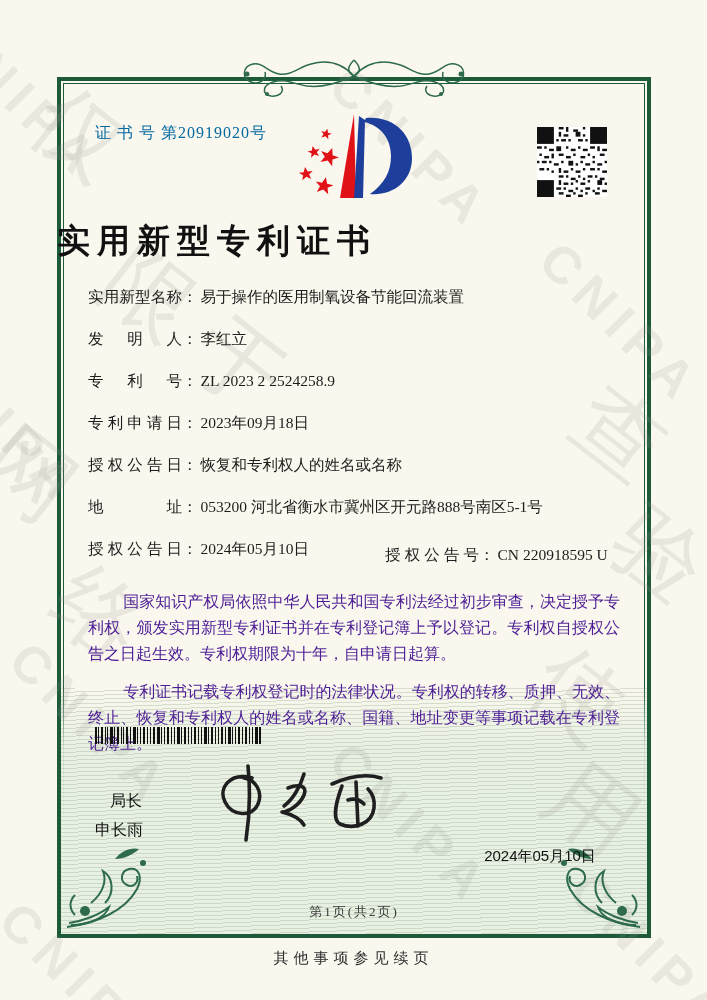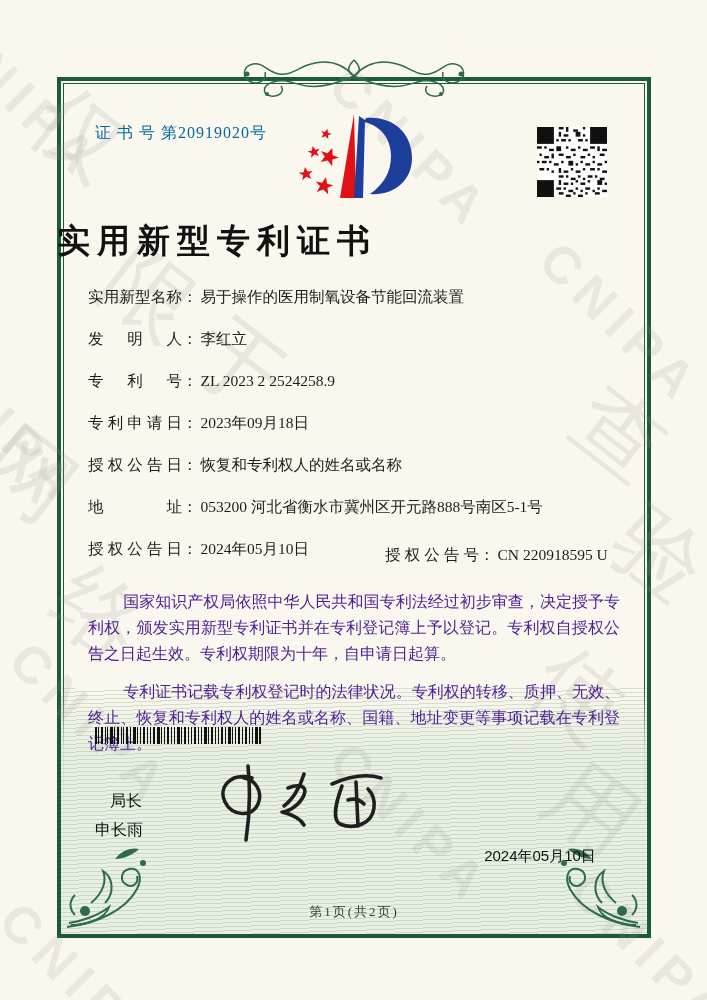--- a/index.html
+++ b/index.html
@@ -314,14 +314,15 @@
       <path d="M88,26 C98,22 108,23 104,33 C100,43 88,50 82,50 C90,52 100,56 104,63"></path>
       <path d="M132,22 C150,14 168,12 181,16"></path>
       <path d="M142,24 C136,40 132,58 140,62 C154,68 172,62 174,46 C175,38 172,31 168,27"></path>
       <path d="M156,20 L158,64"></path>
       <path d="M148,38 C154,36 160,38 164,42"></path>
     </g>
   </svg>
   <div class="ct date">2024年05月10日</div>
 
   <div class="ct pagenum">第1页(共2页)</div>
+  <div class="ct note">其他事项参见续页</div>
 
 </div>
 
 </body></html>

